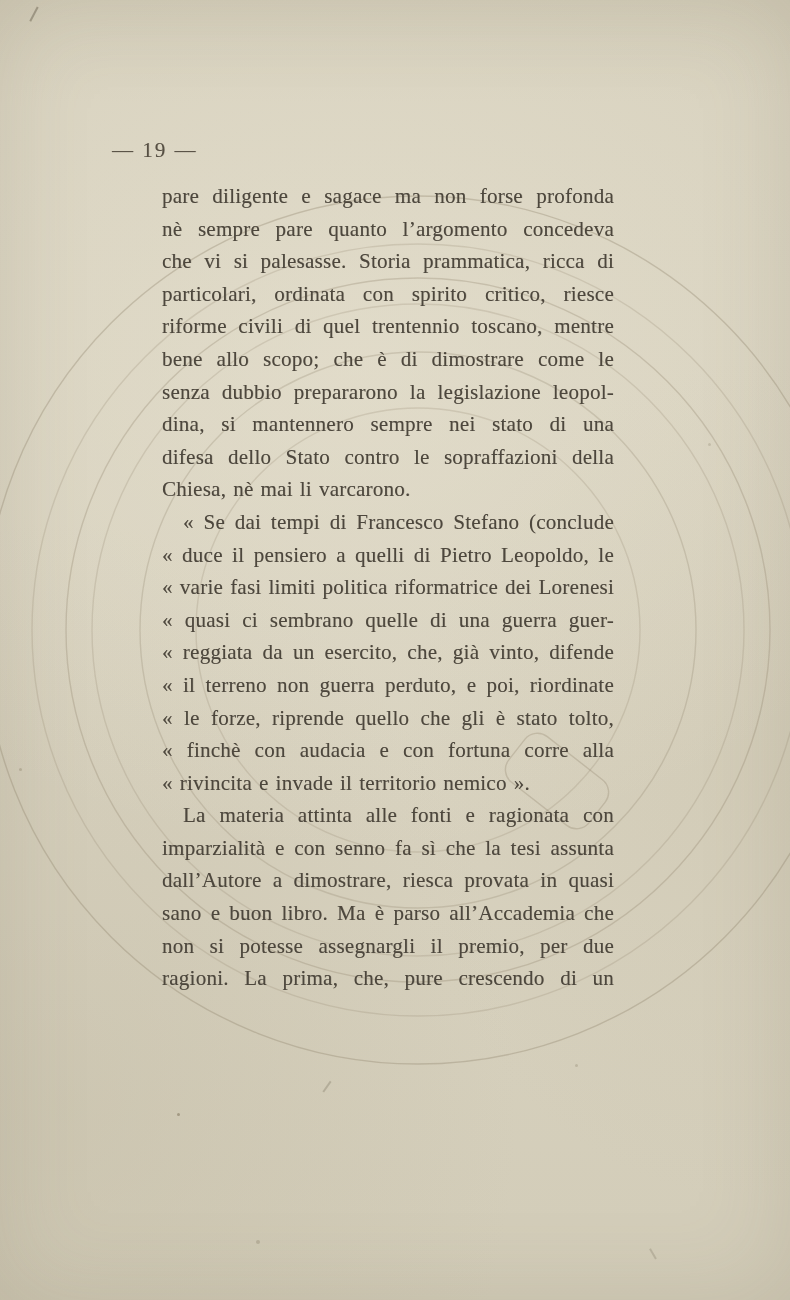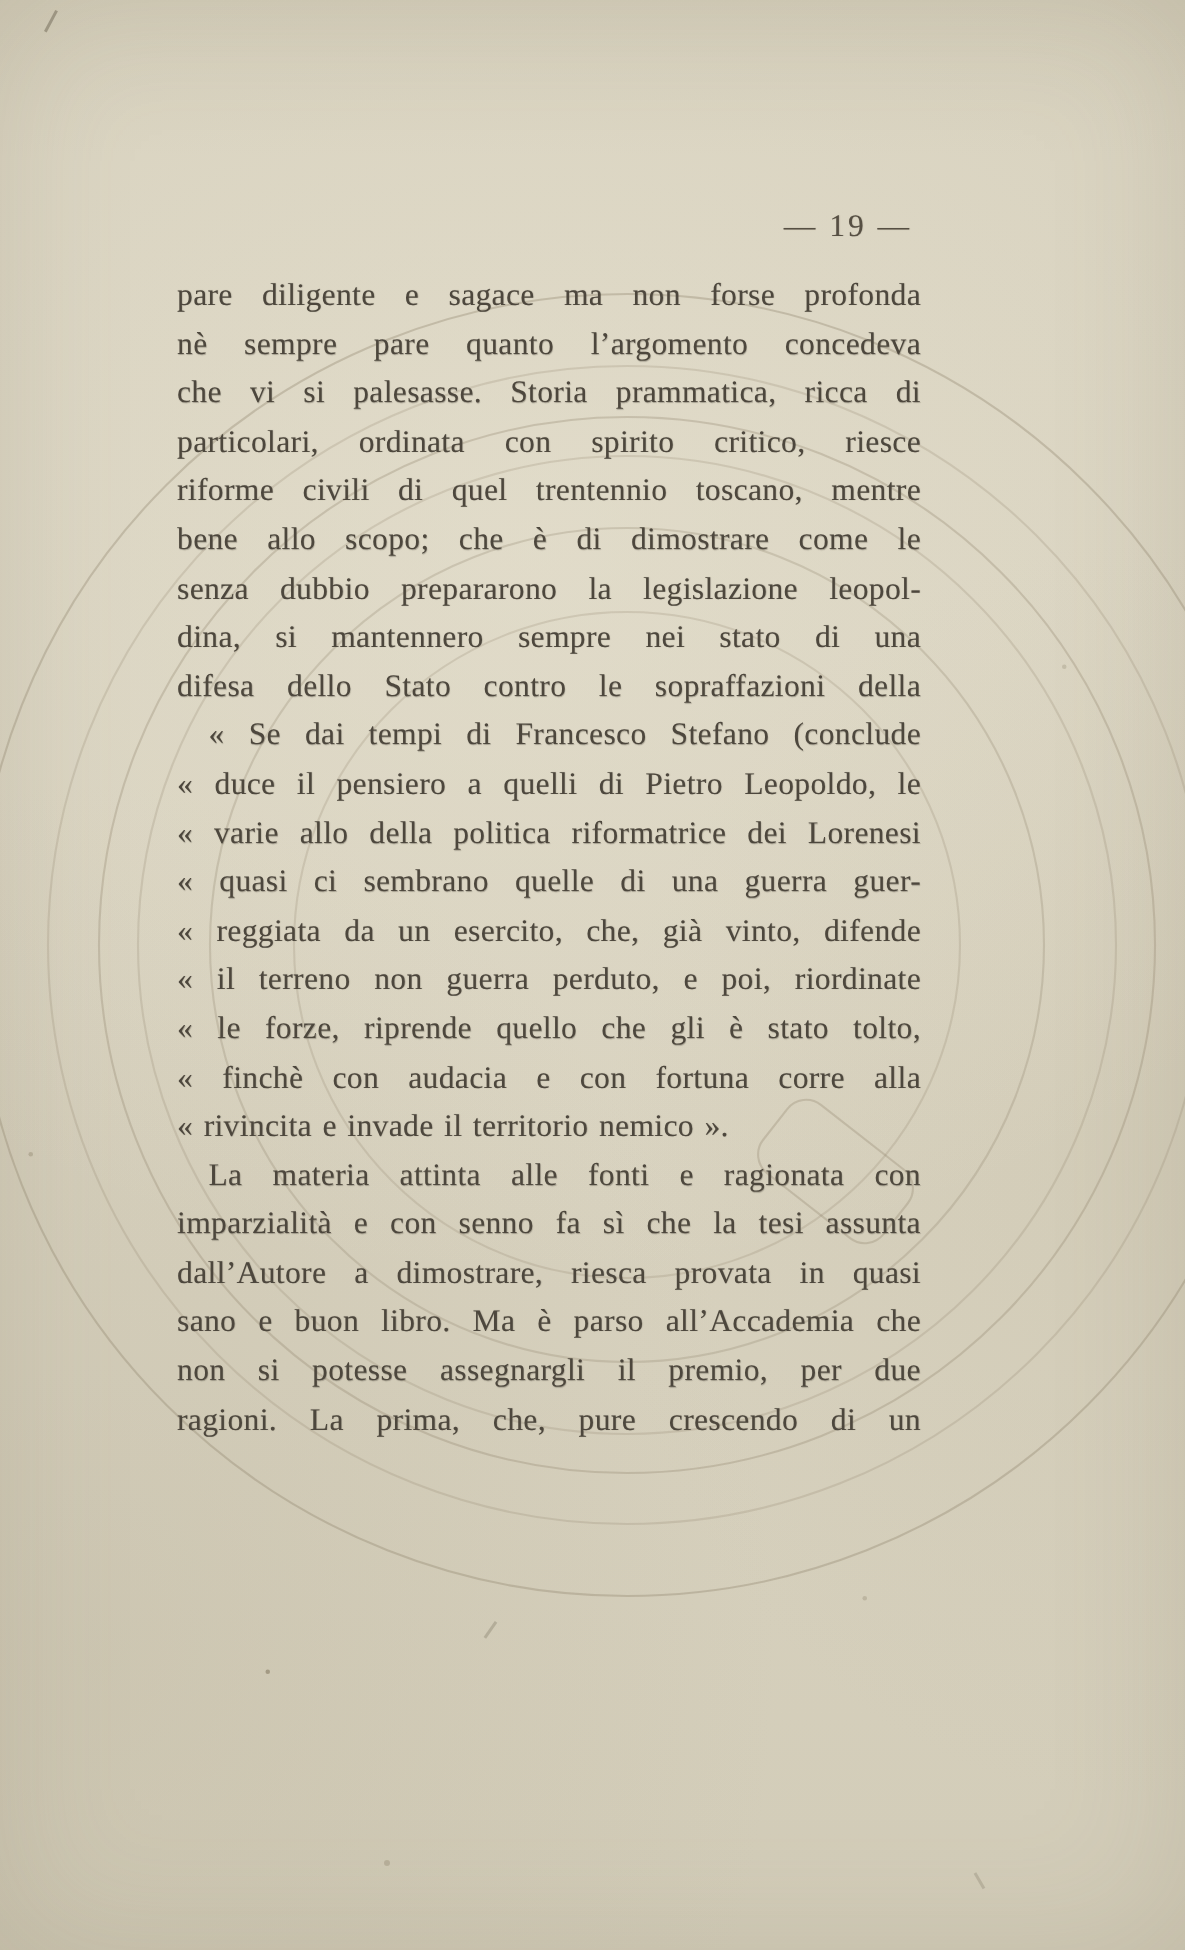--- a/index.html
+++ b/index.html
@@ -26,21 +26,21 @@
     position: absolute;
     left: 0; top: 0;
     pointer-events: none;
   }
   
   .page-number {
     position: absolute;
     top: 138px;
     left: 112px;
     width: 496px;
-    text-align: right;
+    text-align: left;
     font-size: 21px;
     letter-spacing: 2px;
     color: #564f43;
     text-shadow: 0.4px 0.4px 0.6px rgba(86,79,67,0.35);
   }
   
   .text-block {
     position: absolute;
     top: 180px;
     left: 118px;
@@ -53,21 +53,21 @@
   }
   .text-line {
     height: 32.6px;
     line-height: 32.6px;
     text-align: justify;
     text-align-last: justify;
     text-justify: inter-word;
     white-space: nowrap;       
     overflow: visible;
   }
-  .text-line { white-space: normal; } 
+  .text-line { white-space: normal; margin-left: 44px; } 
   .text-line.indent { padding-left: 21px; }
   .text-line.no-justify {
     text-align: left;
     text-align-last: left;
   }
   
   .scratch {
     position: absolute;
     background: rgba(100,92,74,0.45);
     pointer-events: none;
@@ -128,28 +128,31 @@
       </div>
       <div class="text-line">
         <span>senza dubbio prepararono la legislazione leopol-</span>
       </div>
       <div class="text-line">
         <span>dina, si mantennero sempre nei stato di una</span>
       </div>
       <div class="text-line">
         <span>difesa dello Stato contro le sopraffazioni della</span>
       </div>
+      <div class="text-line no-justify">
+        <span>Chiesa, nè mai li varcarono.</span>
+      </div>
       <div class="text-line indent">
         <span>« Se dai tempi di Francesco Stefano (conclude</span>
       </div>
       <div class="text-line">
         <span>« duce il pensiero a quelli di Pietro Leopoldo, le</span>
       </div>
       <div class="text-line">
-        <span>« varie allo della politica riformatrice dei Lorenesi</span>
+        <span>« varie fasi limiti politica riformatrice dei Lorenesi</span>
       </div>
       <div class="text-line">
         <span>« quasi ci sembrano quelle di una guerra guer-</span>
       </div>
       <div class="text-line">
         <span>« reggiata da un esercito, che, già vinto, difende</span>
       </div>
       <div class="text-line">
         <span>« il terreno non guerra perduto, e poi, riordinate</span>
       </div>

